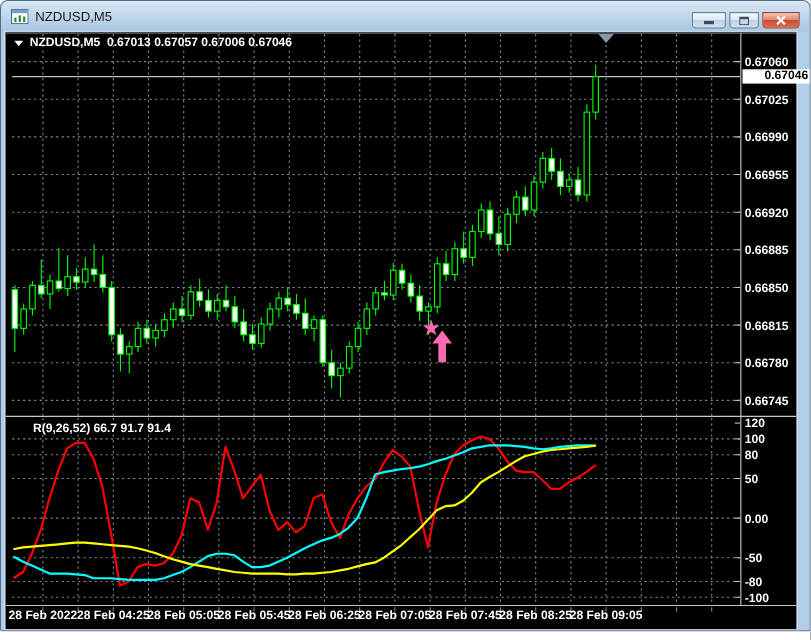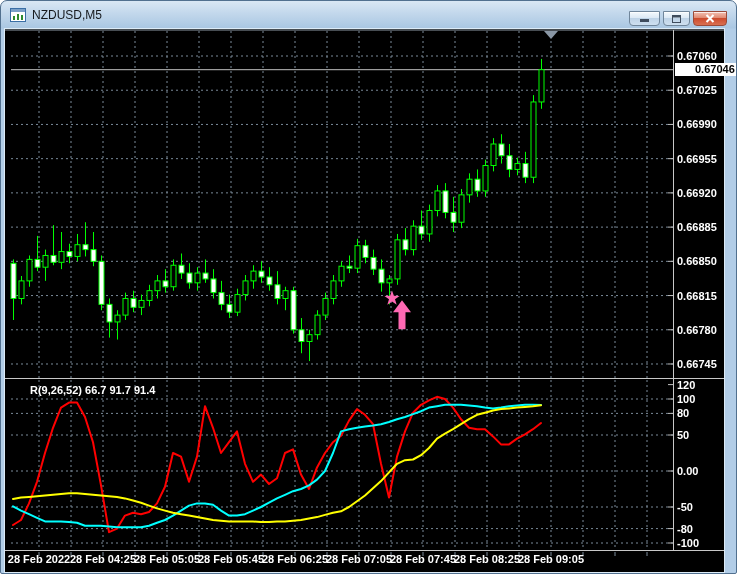--- a/index.html
+++ b/index.html
@@ -341,20 +341,23 @@
           <text font-family="&quot;Liberation Sans&quot;,sans-serif" font-size="11" font-weight="bold" fill="#ffffff" x="166" y="562" text-anchor="middle">28 Feb 05:05</text>
           <text font-family="&quot;Liberation Sans&quot;,sans-serif" font-size="11" font-weight="bold" fill="#ffffff" x="230" y="562" text-anchor="middle">28 Feb 05:45</text>
           <text font-family="&quot;Liberation Sans&quot;,sans-serif" font-size="11" font-weight="bold" fill="#ffffff" x="294" y="562" text-anchor="middle">28 Feb 06:25</text>
           <text font-family="&quot;Liberation Sans&quot;,sans-serif" font-size="11" font-weight="bold" fill="#ffffff" x="358" y="562" text-anchor="middle">28 Feb 07:05</text>
           <text font-family="&quot;Liberation Sans&quot;,sans-serif" font-size="11" font-weight="bold" fill="#ffffff" x="422" y="562" text-anchor="middle">28 Feb 07:45</text>
           <text font-family="&quot;Liberation Sans&quot;,sans-serif" font-size="11" font-weight="bold" fill="#ffffff" x="486" y="562" text-anchor="middle">28 Feb 08:25</text>
           <text font-family="&quot;Liberation Sans&quot;,sans-serif" font-size="11" font-weight="bold" fill="#ffffff" x="550" y="562" text-anchor="middle">28 Feb 09:05</text>
         </g>
       </svg>
 
+    <div id="chart-header" class="overlay-text">
+      <span class="tri"></span><span>NZDUSD,M5</span>&nbsp;&nbsp;<span>0.67013 0.67057 0.67006 0.67046</span>
+    </div>
 
     <div id="indicator-label" class="overlay-text">R(9,26,52) 66.7 91.7 91.4</div>
 
     <div id="price-current-label">0.67046</div>
 
     <div id="pane-divider"></div>
     <div id="price-axis-zone"></div>
     <div id="time-axis-zone"></div>
   </div>
 </div>

